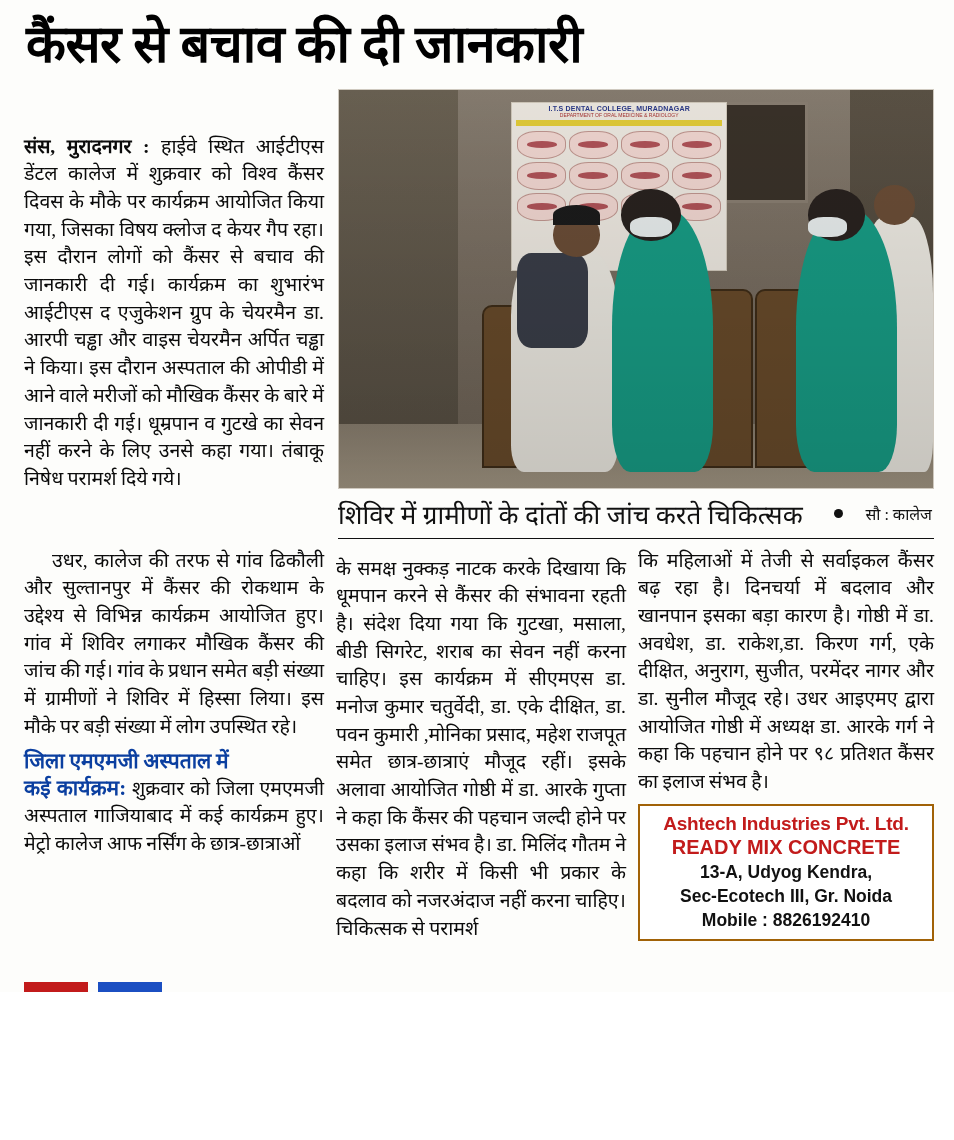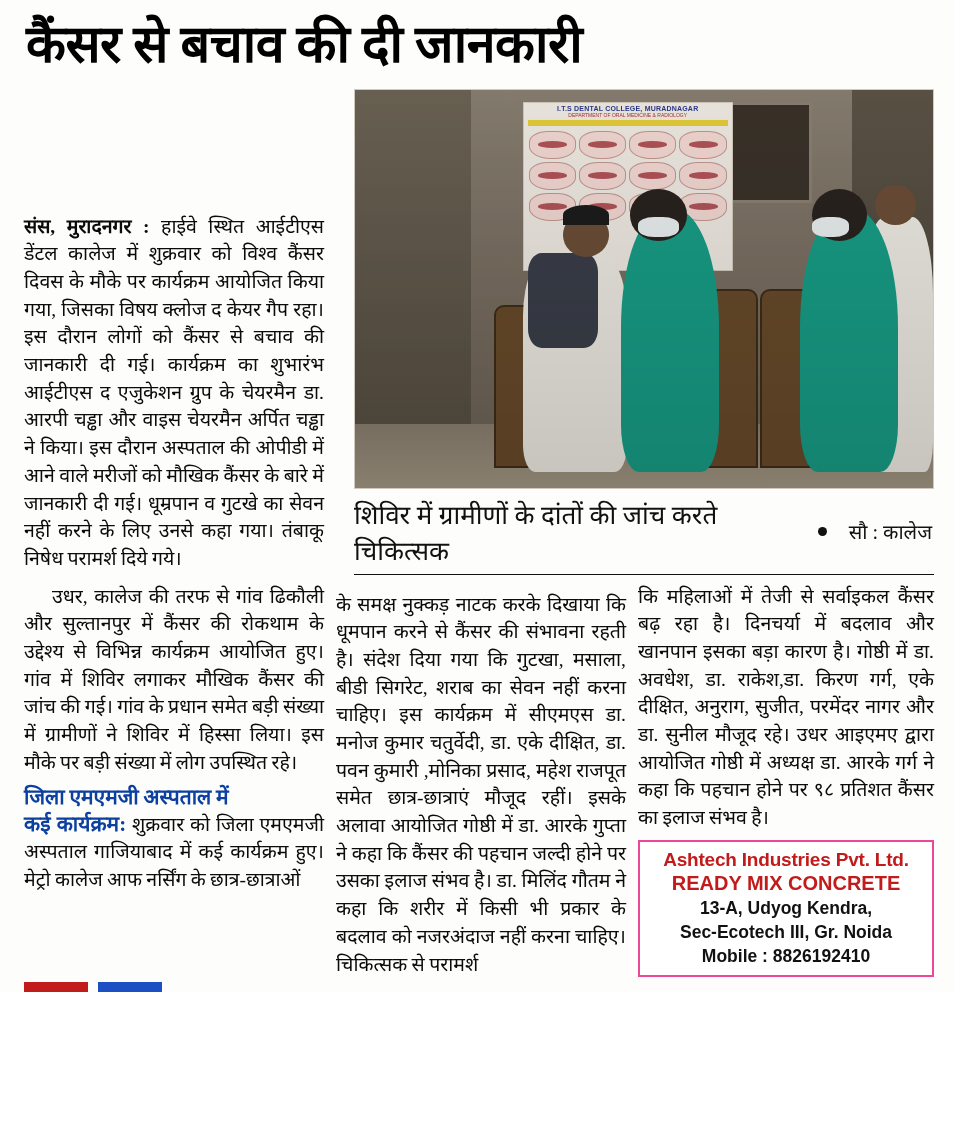--- a/index.html
+++ b/index.html
@@ -39,22 +39,22 @@
     opacity: 0.0;
   }
   
   .content {
     position: relative;
     padding: 6px 20px 0 24px;
     box-sizing: border-box;
   }
   .row-top {
     display: flex;
-    gap: 30px;
-    align-items: flex-end;
+    gap: 14px;
+    align-items: center;
   }
   .col-left {
     width: 300px;
     flex: 0 0 300px;
   }
   .col-right {
     flex: 1 1 auto;
   }
   
   .body-text {
@@ -232,21 +232,21 @@
     flex: 1 1 auto;
   }
   .caption-dot {
     width: 9px; height: 9px;
     background: #111;
     border-radius: 50%;
     flex: 0 0 auto;
   }
   .credit {
     font-family: "Liberation Serif", serif;
-    font-size: 20px;
+    font-size: 16px;
     color: #111;
     flex: 0 0 auto;
     padding-right: 2px;
     margin-left: 14px;
   }
   
   .row-bottom {
     display: flex;
     gap: 12px;
     margin-top: 8px;
@@ -269,21 +269,21 @@
     font-size: 21px;
     color: #0b3fa0;
     line-height: 1.25;
     margin-top: 8px;
   }
   .sub-head .k {
     color: #0b3fa0;
   }
   
   .ad {
-    border: 2px solid #ec4899;
+    border: 2px solid #a16207;
     margin-top: 8px;
     padding: 7px 8px 8px 8px;
     text-align: center;
     background: #fff;
   }
   .ad-line1 {
     font-family: "Liberation Sans", sans-serif;
     font-weight: bold;
     font-size: 19px;
     color: #c21b1b;

